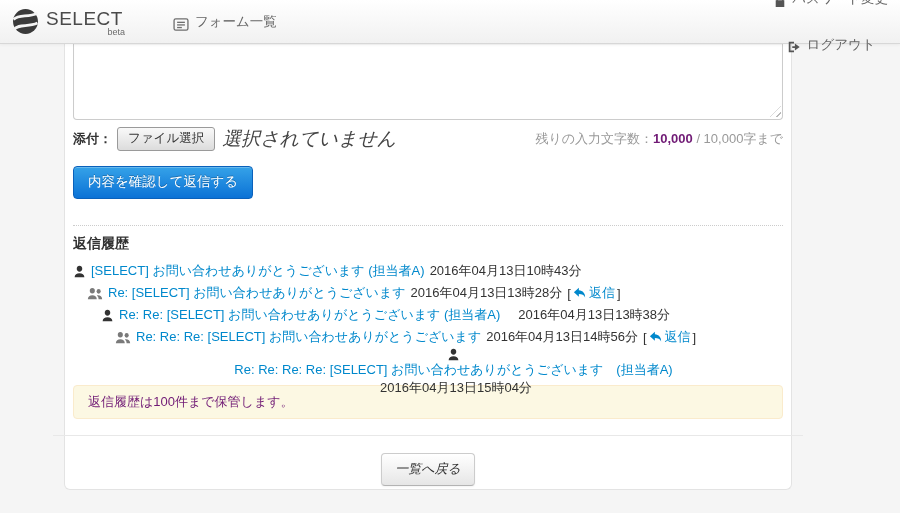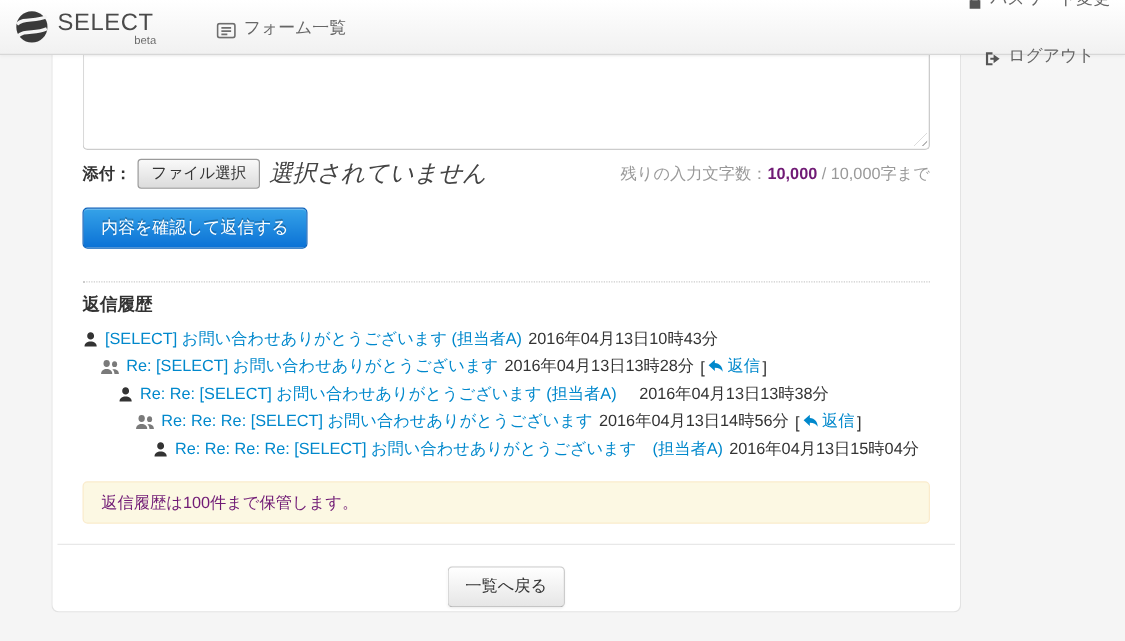--- a/index.html
+++ b/index.html
@@ -21,25 +21,25 @@
     position: relative; z-index: 5;
   }
   .brand { display:flex; align-items:center; gap:7px; margin-right:34px; cursor:pointer; }
   .brand-text { position:relative; font-size:19px; letter-spacing:.5px; color:#4a4a4a; line-height:1; padding-bottom:6px; }
   .brand-sub { position:absolute; right:-2px; bottom:-3px; font-size:9px; color:#6b6b6b; letter-spacing:0; }
   .nav-item { display:flex; align-items:flex-end; gap:6px; color:#666; font-size:13.5px; cursor:pointer;padding-left:16px; }
   .nav-right { margin-left:auto; display:flex; align-items:center; gap:28px;flex-direction:column; }
 
   
   .panel {
-    width: 728px; margin-left: 41px; height: 446px;
+    width: 728px; margin-left: 64px; height: 446px;
     background: #fff;
     border: 1px solid #e3e3e3; border-top: none;
     border-radius: 0 0 6px 6px;
-    padding: 0 24px;
+    padding: 0 8px;
     position: relative;
   }
   .ta-wrap { position: relative; }
   textarea.reply-box {
     display:block; width:100%; height:76px; resize:none;
     border:1px solid #ccc; border-top:none; border-radius:0 0 4px 4px;
     outline:none; font-family:inherit; font-size:13px; padding:4px 6px;
     box-shadow: inset 0 1px 1px rgba(0,0,0,.04);
   }
   .resize-grip {
@@ -68,41 +68,42 @@
     box-shadow: inset 0 1px 0 rgba(255,255,255,.25);
     font-family:inherit;
   }
 
   hr.dotted { border:0; border-top:1px dotted #ccc; margin:26px 0 0; }
   .history-heading { margin-top:9px; font-weight:bold; font-size:14px; color:#333; }
 
   ul.reply-list { list-style:none; margin:7px 0 0; padding:0; }
   .reply-row { height:22px; display:flex; align-items:center; white-space:nowrap; }
   .ind-1 { margin-left:14px; } .ind-2 { margin-left:28px; }
-  .ind-3 { margin-left:42px; } .ind-4 { margin-left:56px; }
+  .ind-3 { margin-left:42px; } .ind-4 { margin-left:56px;flex-direction:column; }
   .reply-icon { flex:0 0 auto; margin-right:5px; display:inline-flex; }
   .reply-title { color:#0088cc; text-decoration:none; margin-right:5px; cursor:pointer; }
   .reply-date { color:#333; }
   .reply-action { margin-left:5px; color:#333; display:inline-flex; align-items:center; gap:2px; }
   .reply-link { color:#0088cc; text-decoration:none; cursor:pointer; display:inline-flex; align-items:center; gap:3px; }
 
   .alert-note {
     margin-top:15px; padding:7px 14px;
     background:#fcf8e3; border:1px solid #faebcc; border-radius:4px;
     color:#701a75; font-size:13px;
   }
 
   hr.solid { border:0; border-top:1px solid #e8e8e8; margin:16px -20px 0; }
   .footer-area { text-align:center; padding:17px 0 0; }
   .back-btn {
     padding:6px 13px 7px; font-size:13px; color:#333;
     background: linear-gradient(#ffffff, #e6e6e6);
     border:1px solid #ccc; border-bottom-color:#b3b3b3; border-radius:4px;
     cursor:pointer; font-family:inherit;
     box-shadow: inset 0 1px 0 rgba(255,255,255,.2), 0 1px 2px rgba(0,0,0,.05);
+    font-style: italic;
   }
 </style>
 </head>
 <body>
 
 <div class="navbar">
   <div class="brand">
     <span style="display:inline-flex;">
       <svg width="27" height="27" viewBox="0 0 26 26">
         <circle cx="13" cy="13" r="12" fill="#3a3a3a"></circle>

